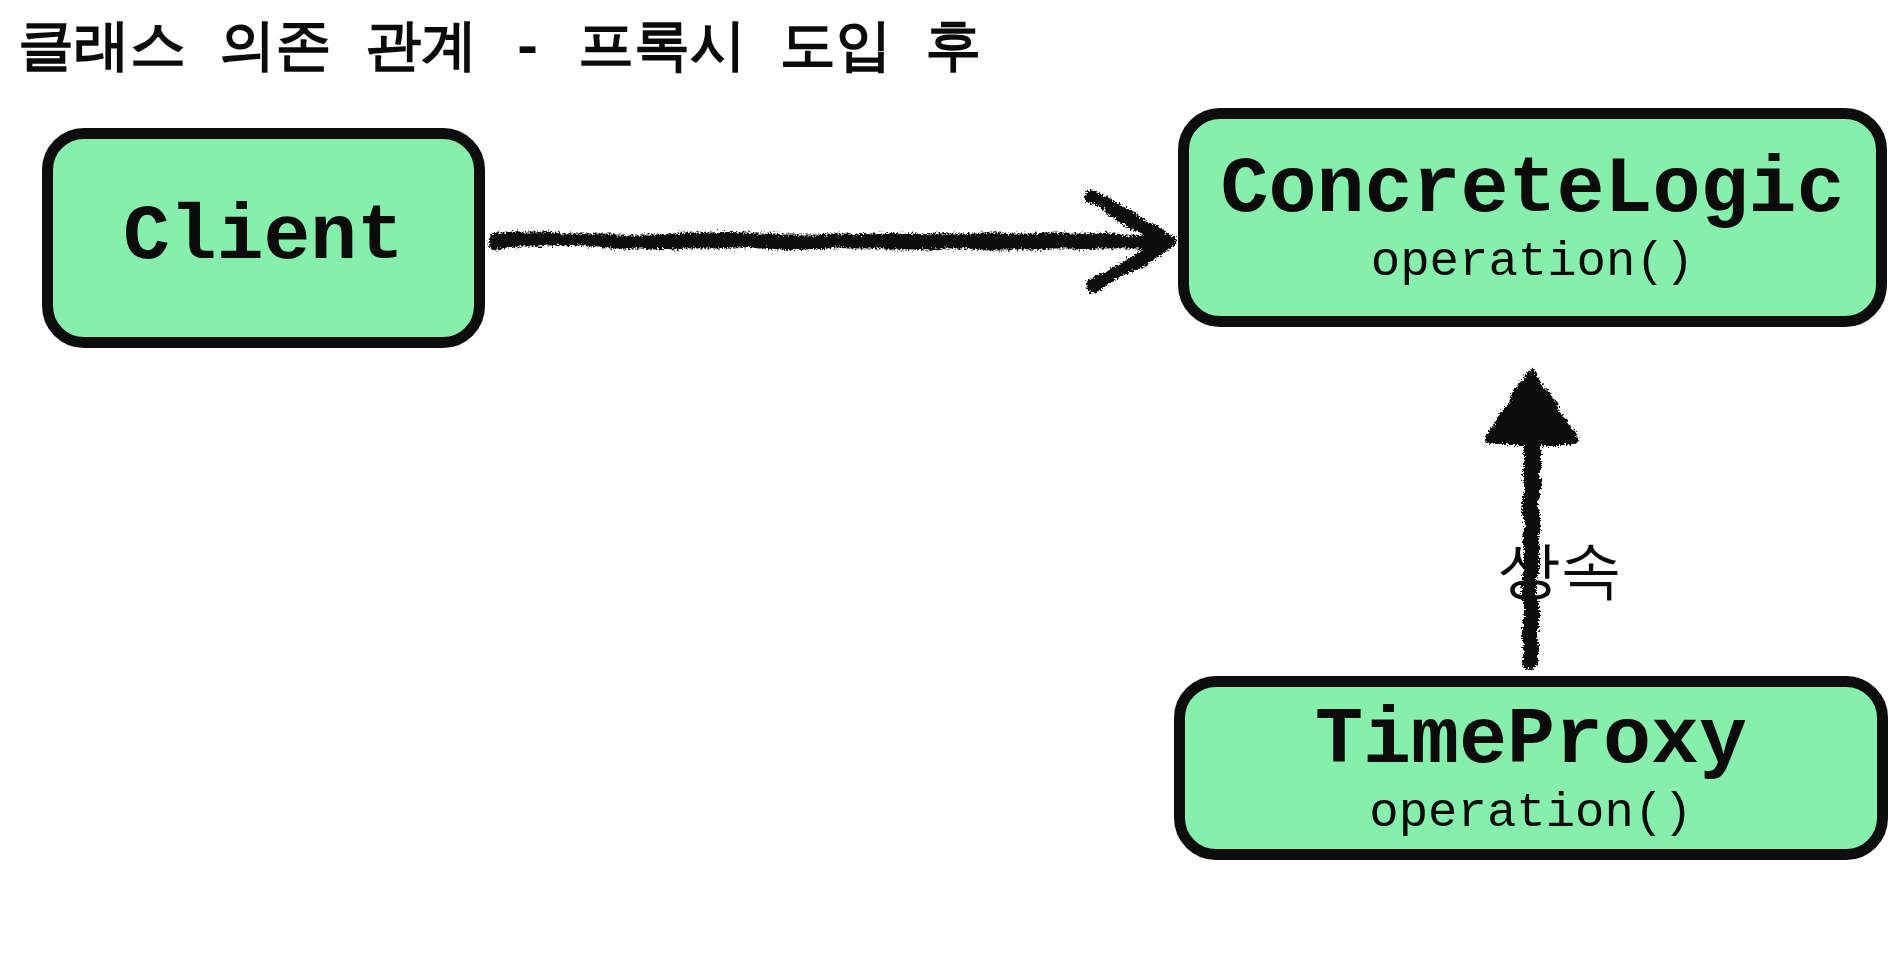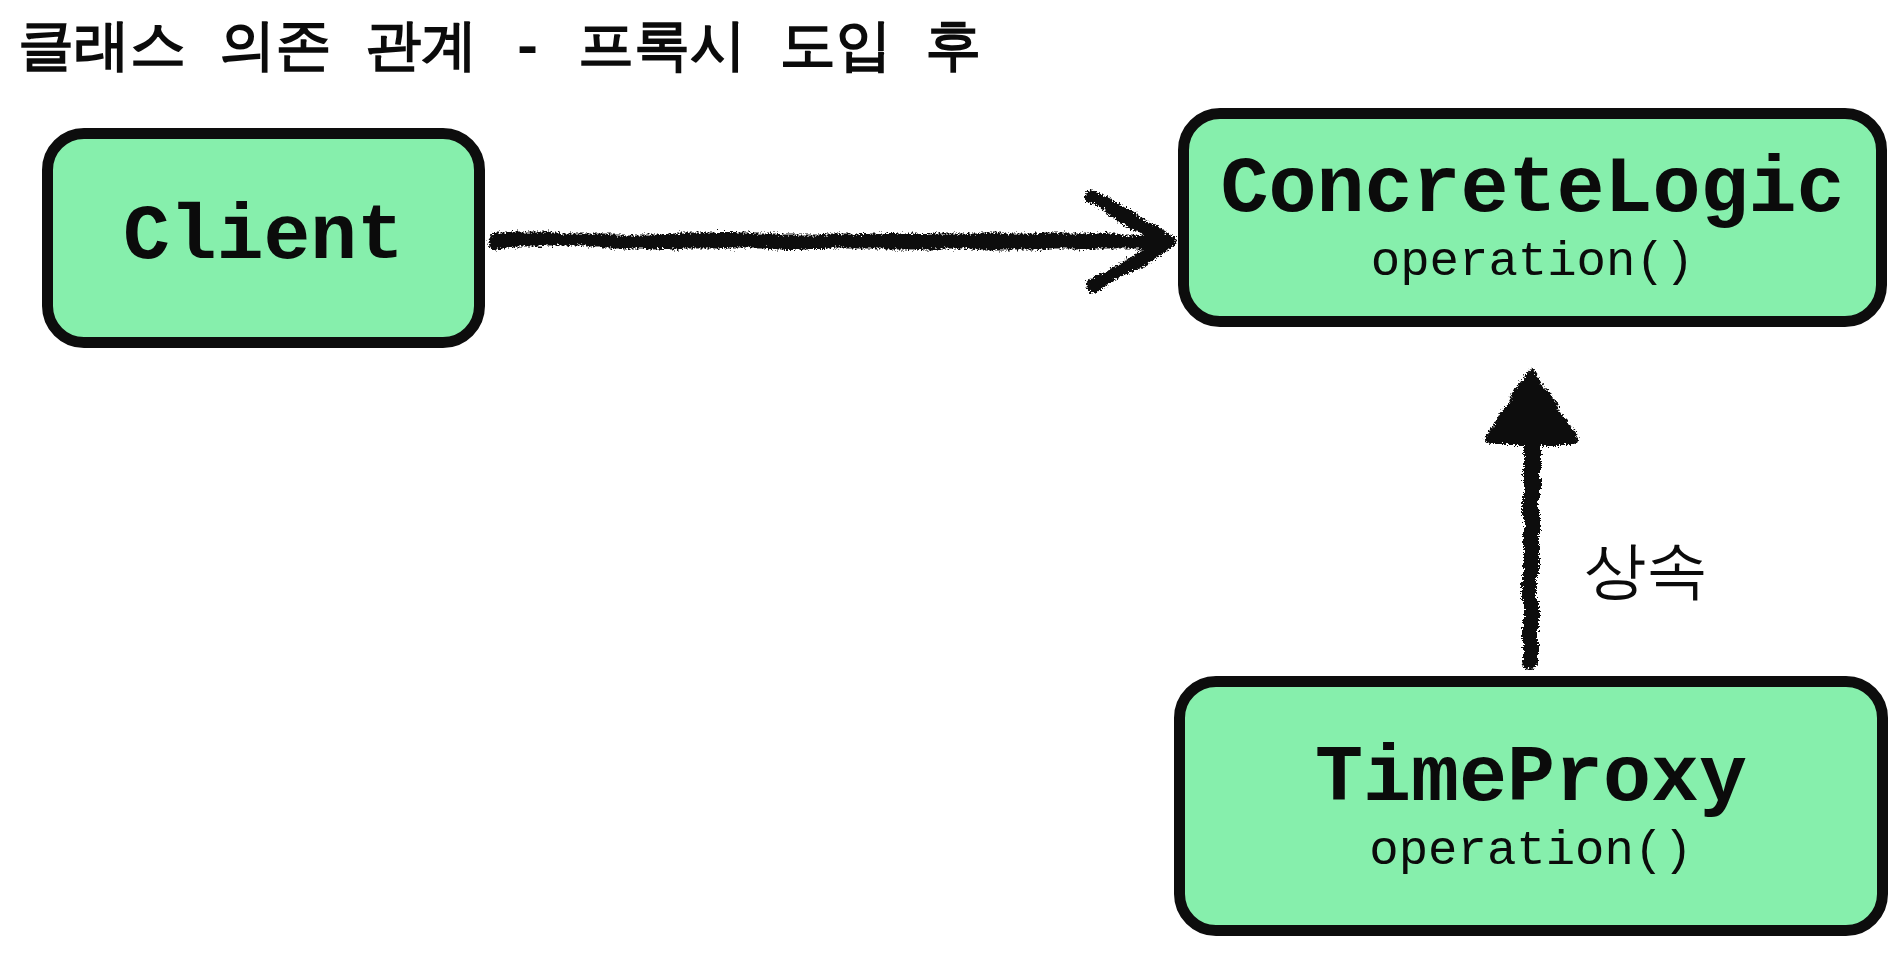--- a/index.html
+++ b/index.html
@@ -49,21 +49,21 @@
   .node-concrete {
     left: 1168px;
     top: 108px;
     width: 709px;
     height: 219px;
   }
   .node-proxy {
     left: 1164px;
     top: 676px;
     width: 714px;
-    height: 260px;
+    height: 184px;
   }
   .node-title {
     font-size: 80px;
     font-weight: 700;
     line-height: 1.05;
     color: #0b0b0b;
     white-space: nowrap;
   }
   .node-client .node-title {
     font-size: 78px;
@@ -78,21 +78,21 @@
   .edges-layer {
     position: absolute;
     left: 0;
     top: 0;
     width: 1894px;
     height: 970px;
     pointer-events: none;
   }
   .edge-label {
     position: absolute;
-    left: 1574px;
+    left: 1488px;
     top: 528px;
     font-size: 62px;
     font-weight: 500;
     color: #0b0b0b;
     white-space: nowrap;
   }
 </style>
 </head>
 <body>
 

